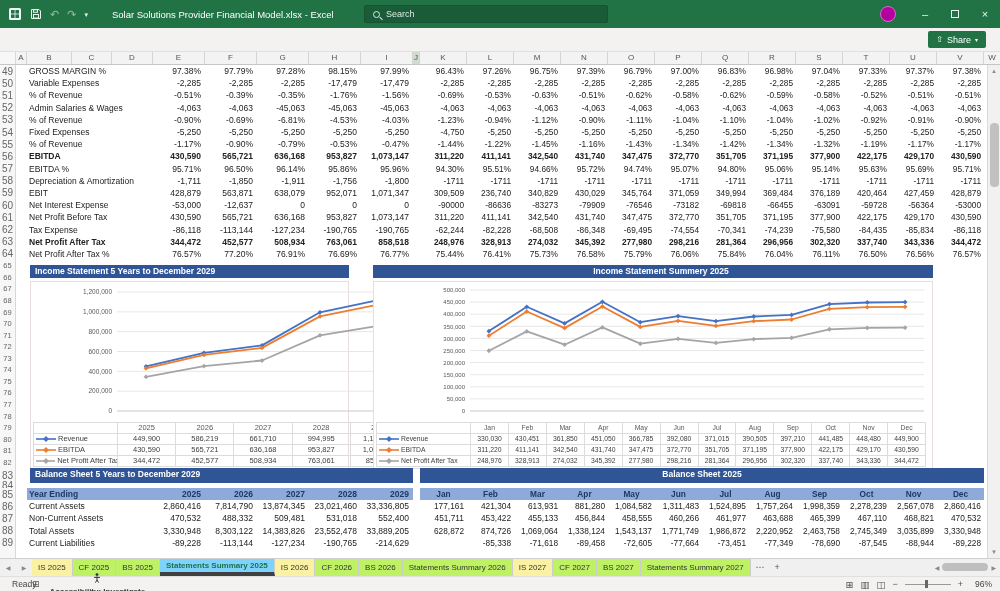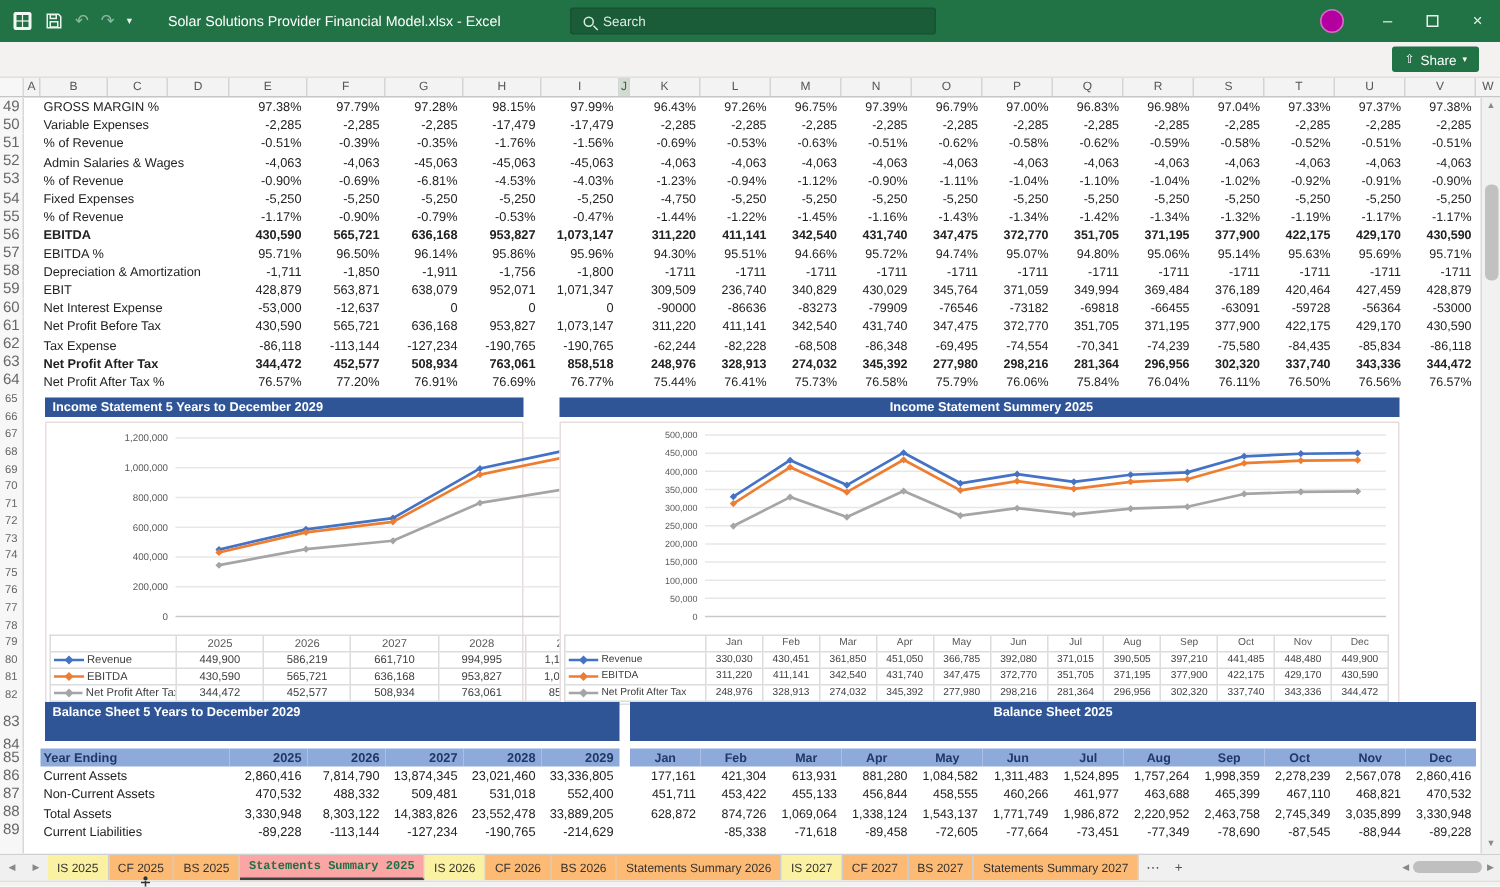--- a/index.html
+++ b/index.html
@@ -6,21 +6,21 @@
   html,body { width:1000px; height:591px; overflow:hidden; }
   body { font-family:"Liberation Sans","DejaVu Sans",sans-serif; background:#fff; color:#222; }
   .app { width:1000px; height:591px; display:flex; flex-direction:column; overflow:hidden; }
 
   
   .titlebar { height:28px; background:#217346; display:flex; align-items:center; color:#fff; flex:none; }
   .qat { display:flex; align-items:center; gap:8px; padding:0 10px 0 8px; }
   .qat-btn { font-size:11px; color:#e8f2ec; cursor:default; line-height:1; }
   .qat-btn.dim { opacity:.55; }
   .doc-title { font-size:9.5px; color:#fff; white-space:nowrap; margin-left:14px; }
-  .searchbox { position:absolute; left:380px; top:5px; width:244px; height:18px; background:#1A5C38; border:1px solid #175232; border-radius:2px; display:flex; align-items:center; gap:6px; padding-left:8px; color:#dcebe2; font-size:9px; }
+  .searchbox { position:absolute; left:364px; top:5px; width:244px; height:18px; background:#1A5C38; border:1px solid #175232; border-radius:2px; display:flex; align-items:center; gap:6px; padding-left:8px; color:#dcebe2; font-size:9px; }
   .mag { width:7px; height:7px; border:1.2px solid #dcebe2; border-radius:50%; position:relative; flex:none; }
   .mag::after { content:""; position:absolute; width:4px; height:1.2px; background:#dcebe2; transform:rotate(45deg); left:5px; top:6px; }
   .tb-right { margin-left:auto; display:flex; align-items:center; height:100%; }
   .avatar { width:16px; height:16px; border-radius:50%; background:#B4009E; border:1px solid #d86cc7; margin-right:14px; }
   .winbtn { width:30px; height:100%; display:flex; align-items:center; justify-content:center; font-size:11px; color:#eaf4ee; }
   .restore-glyph { width:8px; height:8px; border:1px solid #eaf4ee; display:block; }
 
   
   .menubar { height:24px; background:#F3F2F1; display:flex; align-items:center; border-bottom:1px solid #E1DFDD; flex:none; padding:0 4px; }
   .menu-tab { font-size:9px; color:#444; padding:0 9px; line-height:23px; white-space:nowrap; }
@@ -60,41 +60,41 @@
   #chart1 .chart-title { text-align:center; padding-left:16px; }
   .chart-body { background:#fff; border:1px solid #E8DCDC; margin-top:3px; padding:2px 2px 1px 2px; }
   .chart-table { display:grid; border-top:1px solid #DCDCDC; border-left:1px solid #DCDCDC; color:#404040; }
   .ct-cell { border-right:1px solid #DCDCDC; border-bottom:1px solid #DCDCDC; height:11px; line-height:10px; text-align:center; overflow:hidden; white-space:nowrap; }
   .ct-cat { color:#595959; }
   .ct-legend { display:flex; align-items:center; gap:2px; padding-left:2px; text-align:left; }
   .ct-series-name { white-space:nowrap; overflow:hidden; }
 
   
   .balance-section { flex:none; }
-  .bs-title-row { display:flex; height:26px; }
+  .bs-title-row { display:flex; height:15px; }
   .bs-spacer { width:14px; flex:none; }
   .bs-title { background:#2F5597; color:#fff; font-size:8.5px; font-weight:bold; line-height:13px; white-space:nowrap; overflow:hidden; }
   .bs-title.left { width:383px; padding-left:5px; flex:none; }
   .bs-gap { width:7px; flex:none; }
   .bs-title.right { width:564px; text-align:center; flex:none; }
   .gap-row { height:5px; }
   .filler-row { height:9px; }
 
   
   .vscroll { position:absolute; right:0; top:13px; bottom:0; width:13px; background:#F1F1F1; border-left:1px solid #DADADA; display:flex; flex-direction:column; align-items:center; }
   .vs-arrow { font-size:6px; color:#8a8a8a; height:12px; line-height:12px; flex:none; }
   .vs-arrow.bottom { margin-top:auto; }
   .vs-thumb { width:9px; height:64px; background:#C1C1C1; border-radius:4px; margin-top:46px; flex:none; }
 
   
   .tabbar { height:18px; background:#F0F0F0; border-top:1px solid #D0D0D0; display:flex; align-items:stretch; flex:none; overflow:hidden; }
   .tab-nav { width:16px; display:flex; align-items:center; justify-content:center; font-size:6px; color:#888; flex:none; }
-  .sheet-tab { font-size:8px; color:#333; padding:0 6px; display:flex; align-items:center; border-right:1px solid #CDCDCD; white-space:nowrap; background:#fdba74; }
+  .sheet-tab { font-size:8px; color:#333; padding:0 6px; display:flex; align-items:center; border-right:1px solid #CDCDCD; white-space:nowrap; background:#bef264; }
   .sheet-tab.yellow { background:#FBF1A2; }
-  .sheet-tab.active { background:#fca5a5; color:#1E7145; font-weight:bold; border-bottom:2px solid #404040;font-family:Liberation Mono, monospace; }
+  .sheet-tab.active { background:#7dd3fc; color:#1E7145; font-weight:bold; border-bottom:4px solid #404040; }
   .tab-more { font-size:9px; color:#555; padding:0 5px; display:flex; align-items:center; }
   .hscroll { margin-left:auto; display:flex; align-items:center; gap:3px; padding-right:4px; }
   .hs-arrow { font-size:6px; color:#888; }
   .hs-thumb { width:46px; height:8px; background:#BFBFBF; border-radius:4px; }
 
   
   .statusbar { height:16px; background:#F3F2F1; border-top:1px solid #E1DFDD; display:flex; align-items:center; font-size:8.5px; color:#444; flex:none; }
   .sb-ready { padding-left:12px; width:32px; }
   .sb-icon { font-size:9px; color:#555; margin-right:10px; line-height:1; }
   .sb-acc { display:flex; align-items:center; gap:4px; font-weight:bold; color:#333; font-size:8px;flex-direction:column; }

